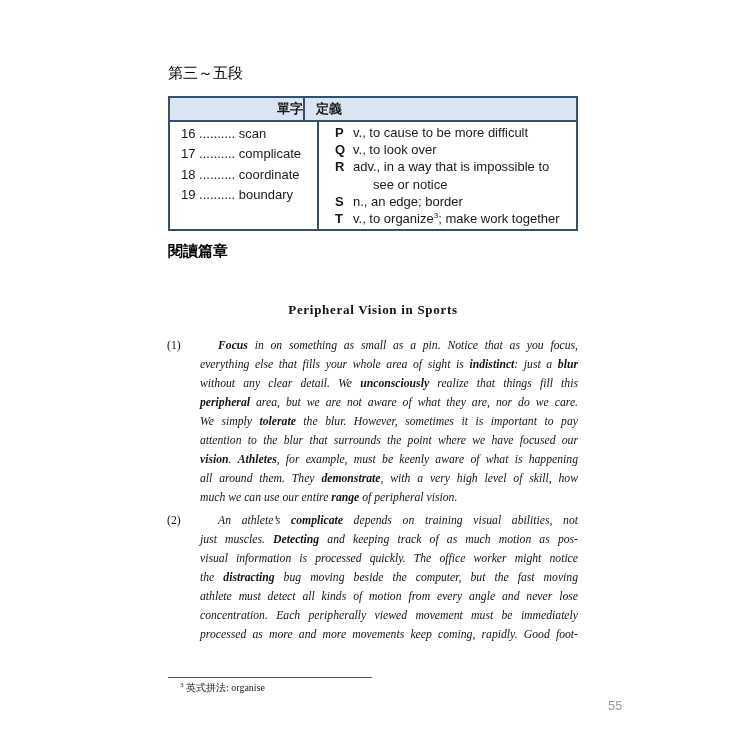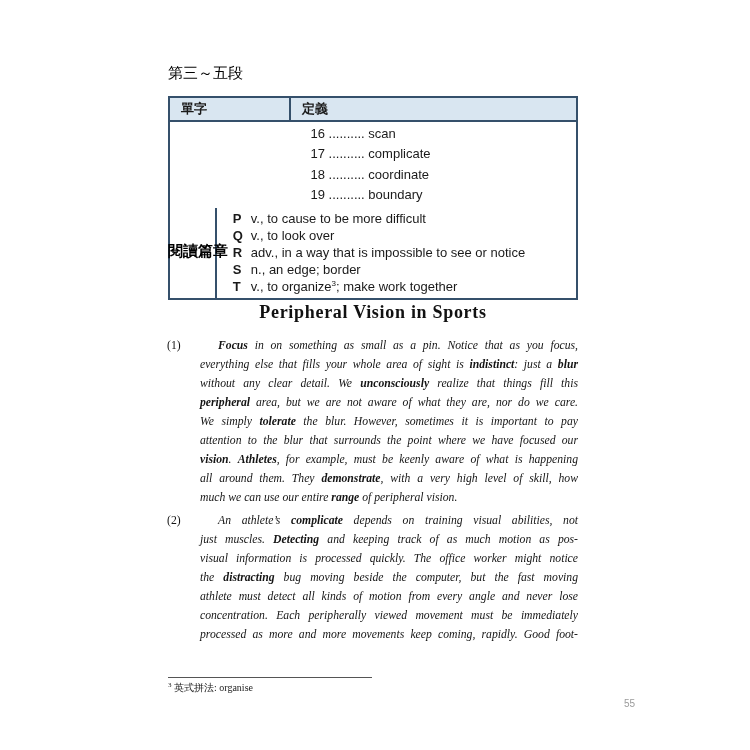--- a/index.html
+++ b/index.html
@@ -18,58 +18,58 @@
   }
 
   
   .vocab-table {
     position:absolute; left:168px; top:96px; width:410px;
     border:2px solid var(--tb);
     font-family:"Liberation Sans", sans-serif; font-size:13px; color:#1a1a1a;
   }
   .thead { display:flex; background:var(--thbg); border-bottom:2px solid var(--tb); font-weight:bold; }
   .th { padding:3px 0 3px 11px; line-height:16px; }
-  .th-word { width:119px; flex:none; }
+  .th-word { width:133px; flex:none;text-align:right; }
   .th-def  { flex:1; border-left:2px solid var(--tb); }
-  .tbody { display:flex; align-items:center;flex-direction:column; }
+  .tbody { display:flex; align-items:flex-start; }
   .cell-words { width:147px; flex:none; padding:2px 0 2px 11px; }
   .cell-defs  { flex:1; border-left:2px solid var(--tb); padding:2px 6px 2px 0; }
   .word-row { line-height:20.4px; white-space:nowrap; }
   .def-row { display:flex; line-height:17.2px; padding-left:16px; }
   .d-letter { width:18px; flex:none; font-weight:bold; }
   .d-text { flex:1; padding-left:20px; text-indent:-20px; }
   .d-text sup, .p-line sup { font-size:0.62em; line-height:0; }
 
   .reading-heading {
     position:absolute; left:168px; top:242px;
     font-family:"Liberation Sans", sans-serif; font-weight:bold;
     font-size:15px; color:#000;
   }
 
   .passage-title {
     position:absolute; left:168px; top:302px; width:410px;
-    text-align:center; font-weight:bold; font-size:18px;
+    text-align:center; font-weight:bold; font-size:13px;
     letter-spacing:0.7px; color:#111;
   }
 
   .passage { position:absolute; left:167px; top:336px; width:411px; }
   .para { display:flex; margin-bottom:4px; }
   .p-num { width:33px; flex:none; font-size:11.7px; line-height:19px; }
   .p-body { width:378px; flex:none; font-size:11.7px; line-height:19px; }
   .p-line { text-align:justify; text-align-last:justify;font-style:italic; }
   .p-line.first { padding-left:18px; }
   .p-line.last { text-align-last:left; }
 
   .footnote-rule { position:absolute; left:168px; top:677px; width:204px; border-top:1px solid #555; }
-  .footnote { position:absolute; left:168px; top:681px; font-size:10px; color:#222; }
+  .footnote { position:absolute; left:180px; top:681px; font-size:10px; color:#222; }
   .footnote sup { font-size:7px; }
 
   .page-number {
-    position:absolute; left:624px; top:698px;
-    font-family:"Liberation Sans", sans-serif; font-size:10px; color:var(--pgnum);
+    position:absolute; left:608px; top:698px;
+    font-family:"Liberation Sans", sans-serif; font-size:13px; color:var(--pgnum);
   }
 </style>
 </head>
 <body>
 
 <div class="page">
 
   <div class="section-heading">第三～五段</div>
 
   <div class="vocab-table">

